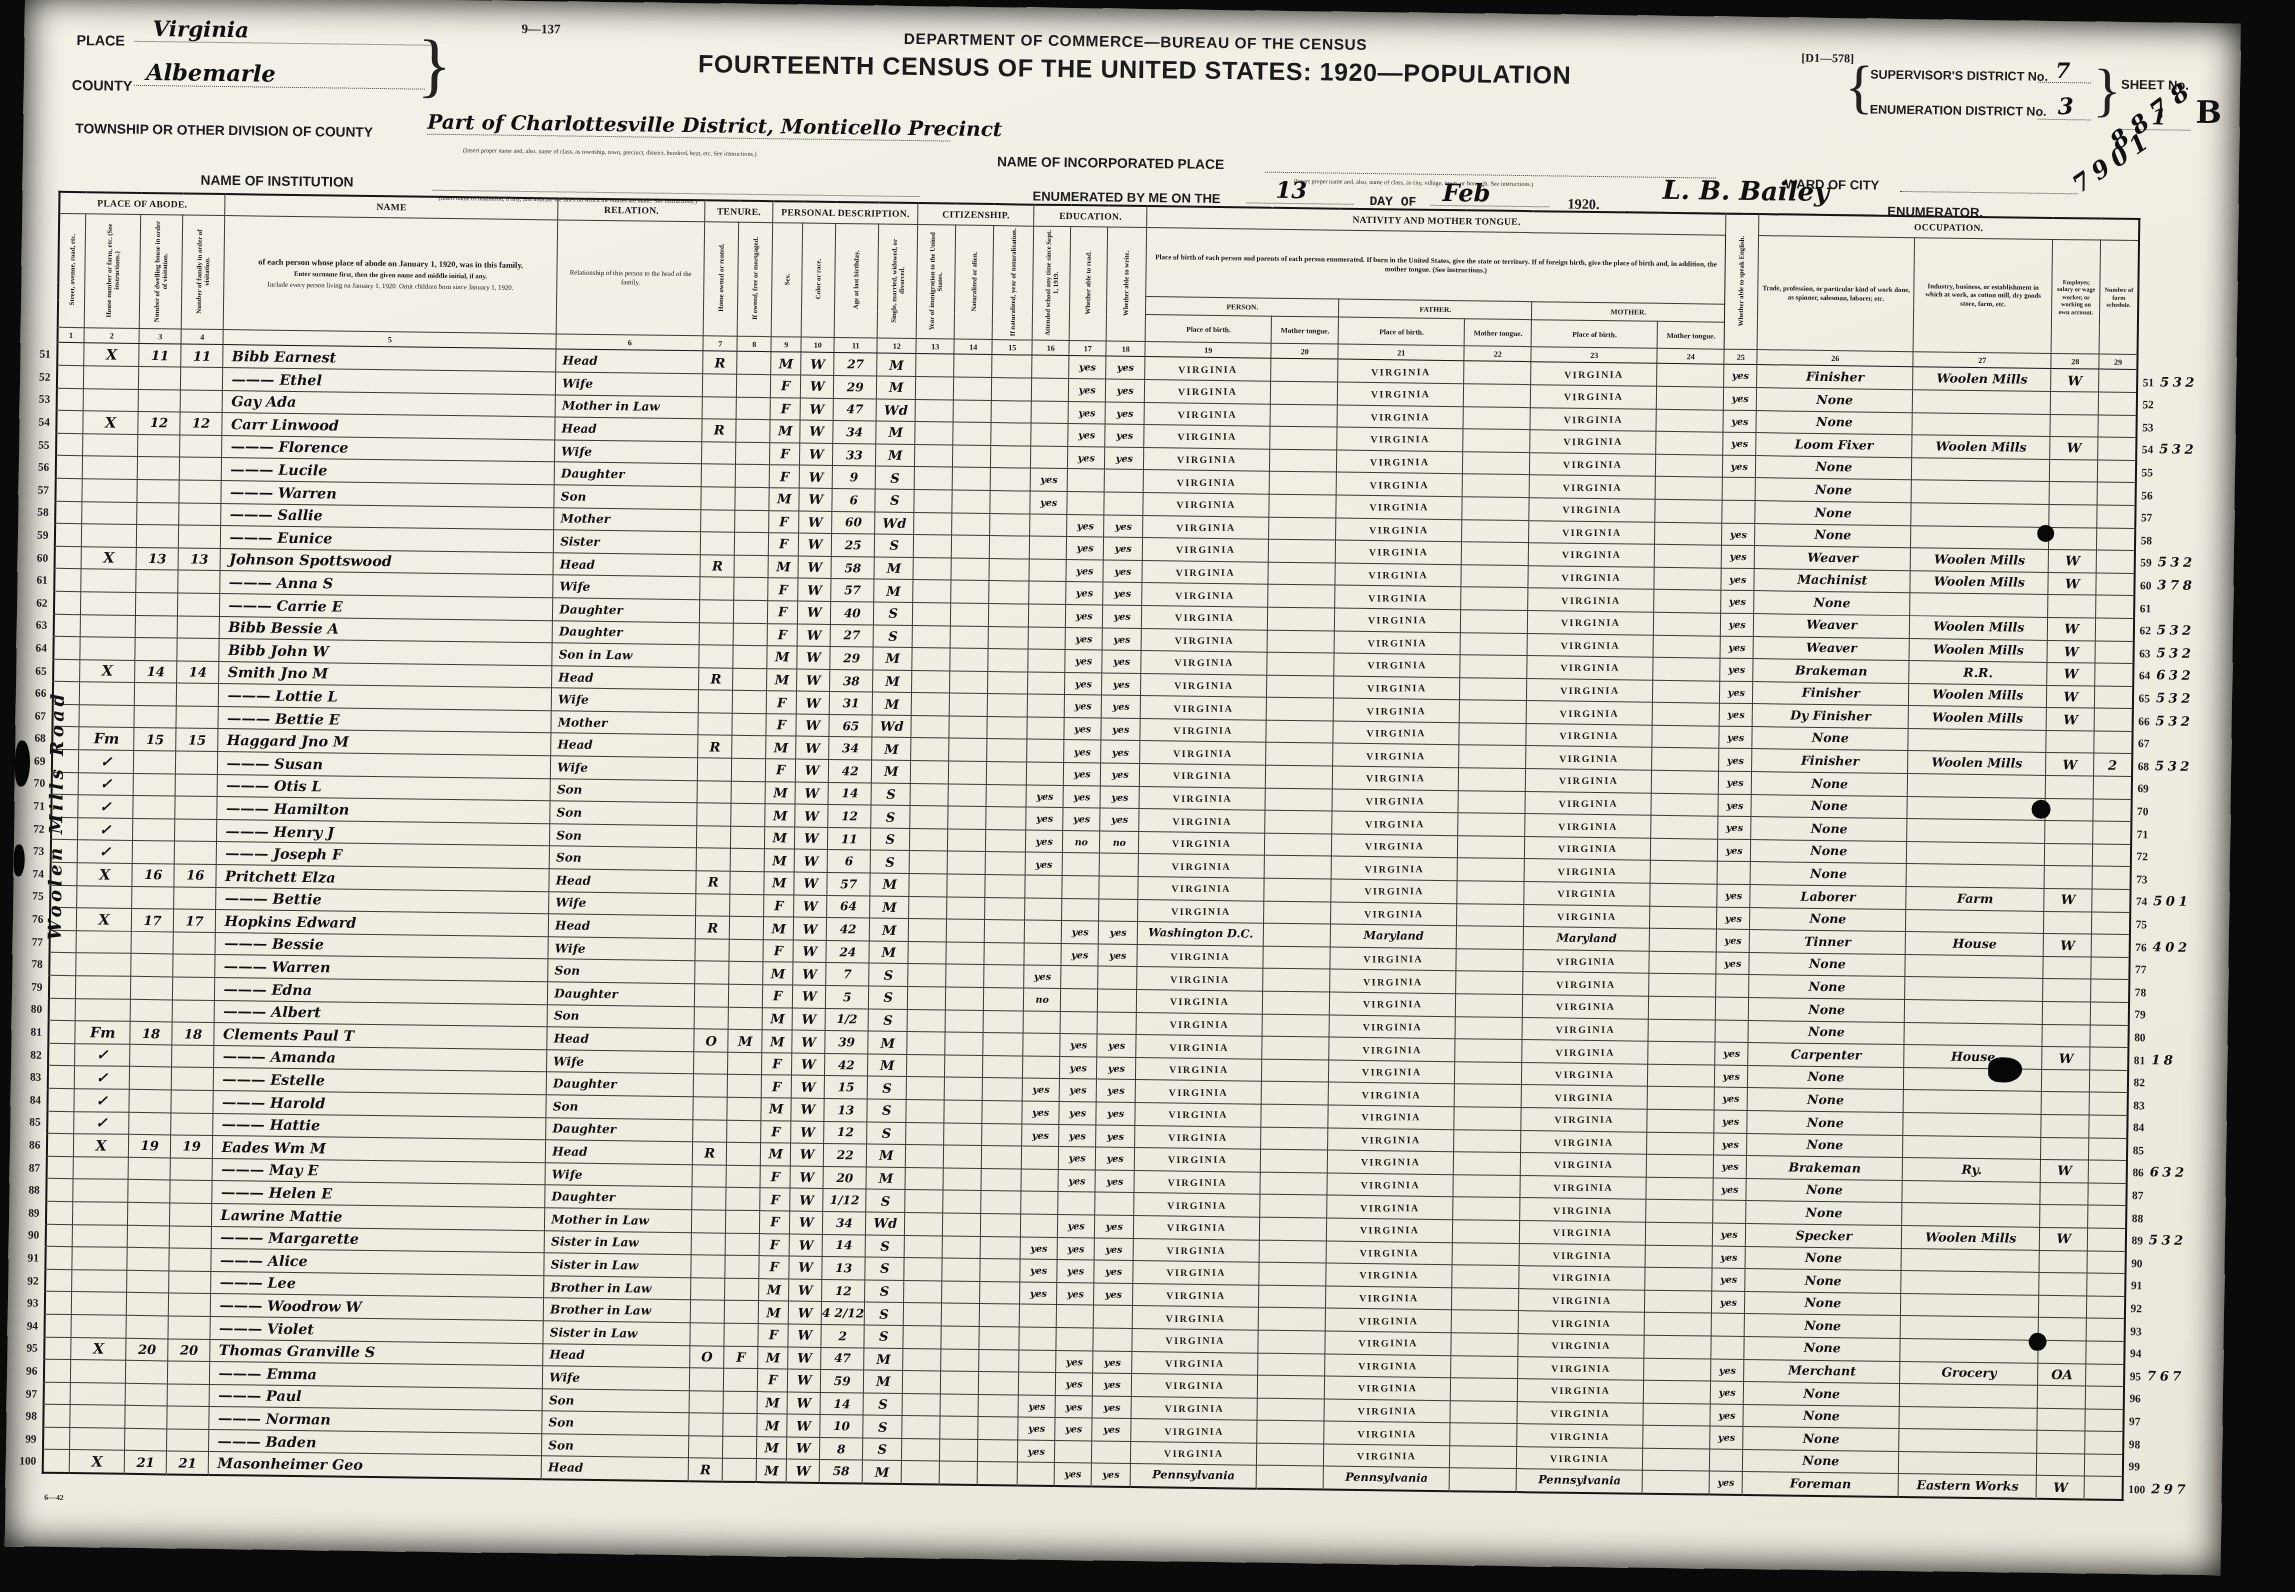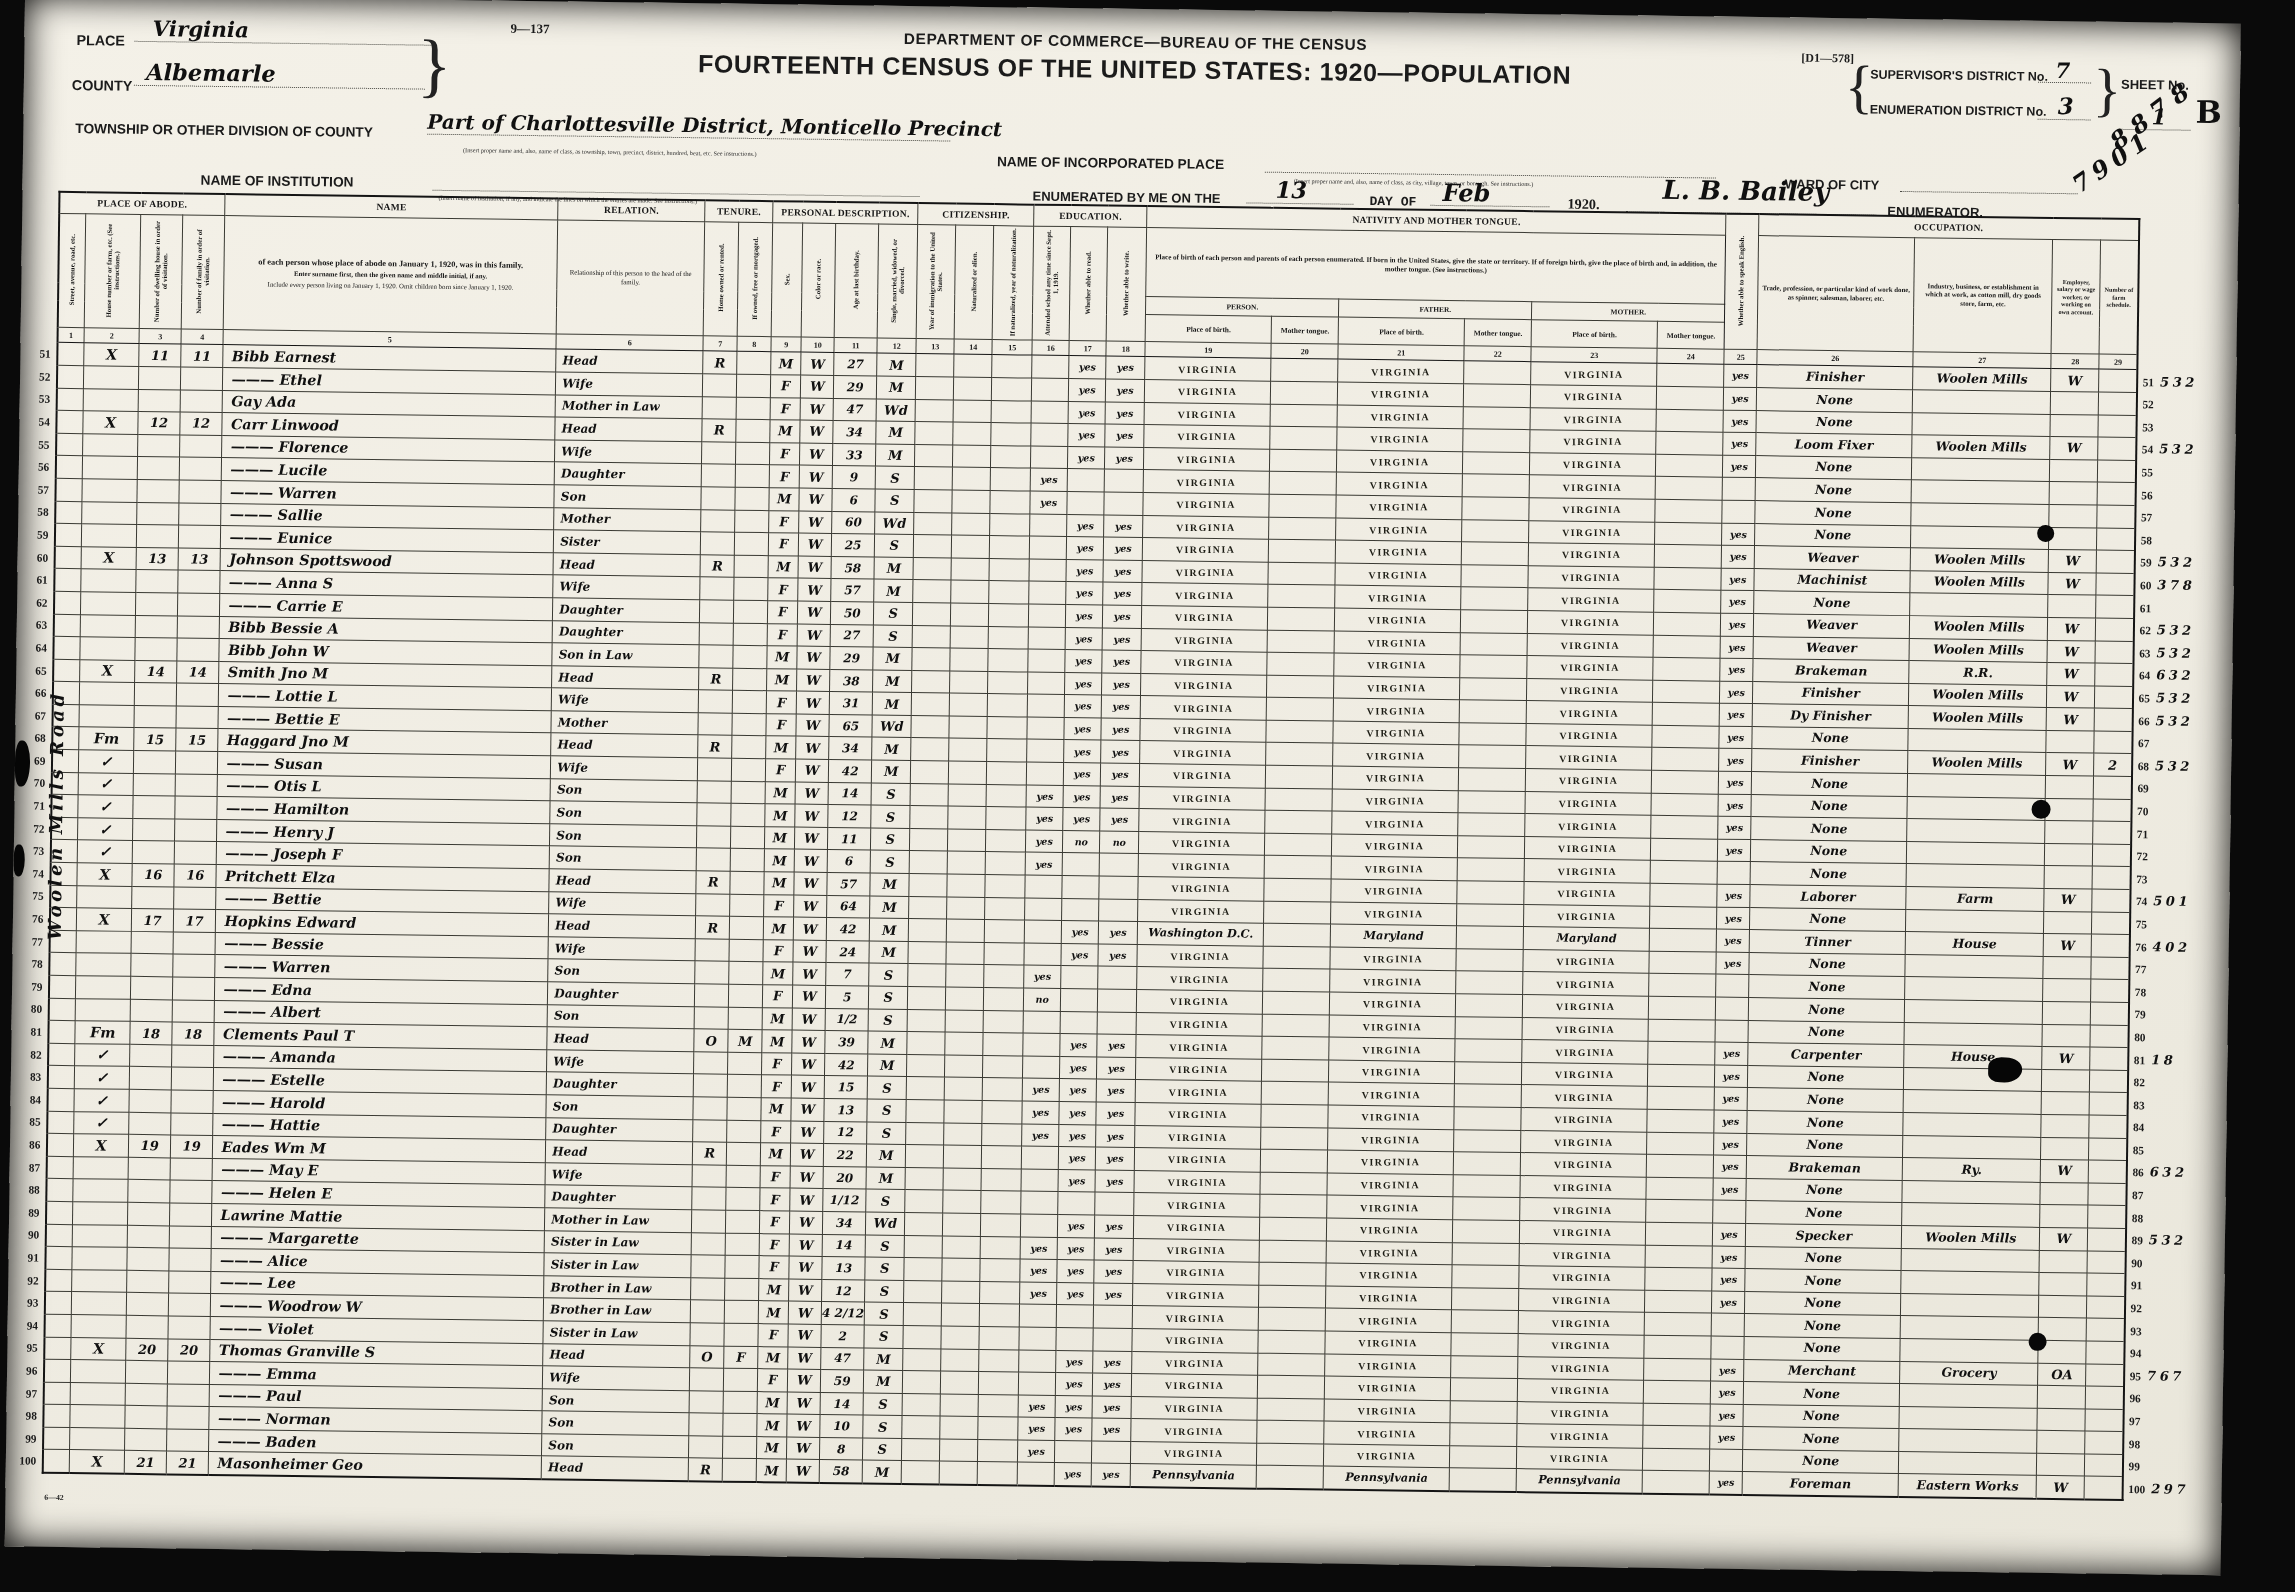--- a/index.html
+++ b/index.html
@@ -52,21 +52,21 @@
   .street-label{position:absolute;left:31px;top:945px;transform:rotate(-90deg);transform-origin:0 0;
                 font-size:18px;letter-spacing:3.6px;z-index:5;}
   .dot{position:absolute;background:#080808;border-radius:50%;z-index:6;}
   .blob{position:absolute;background:#060606;border-radius:45% 55% 60% 40%;z-index:6;}
 </style>
 </head>
 <body>
 
 <div class="paper">
 
-  <div class="abs printed" style="left:486px;top:20px;font-size:13px;font-weight:bold;">9—137</div>
+  <div class="abs printed" style="left:497px;top:20px;font-size:13px;font-weight:bold;">9—137</div>
 
   <div class="abs lbl" style="left:52px;top:37px;font-size:14.3px;">PLACE</div>
   <div class="abs hw u" style="left:110px;top:20px;font-size:21.4px;width:279px;padding-left:18px;">Virginia</div>
   <div class="abs lbl" style="left:48px;top:82px;font-size:14.3px;text-align:right;">COUNTY</div>
   <div class="abs hw u" style="left:110px;top:63px;font-size:22.6px;width:279px;padding-left:12px;">Albemarle</div>
   <div class="abs brace" style="left:393px;top:25px;font-size:71px;">}</div>
 
   <div class="abs lbl" style="left:630px;top:24px;width:962px;text-align:center;font-size:15.4px;letter-spacing:0.6px;">DEPARTMENT OF COMMERCE—BUREAU OF THE CENSUS</div>
   <div class="abs lbl" style="left:558px;top:46px;width:1105px;text-align:center;font-size:25px;letter-spacing:0.6px;">FOURTEENTH CENSUS OF THE UNITED STATES: 1920—POPULATION</div>
 
@@ -604,21 +604,21 @@
           <td class=" hl hl3"></td>
           <td class="hw mark"></td>
           <td class="hw"></td>
           <td class="hw"></td>
           <td class="hw name hl">——— Carrie E</td>
           <td class="hw rel hl">Daughter</td>
           <td class="hw hl"></td>
           <td class="hw"></td>
           <td class="hw hl">F</td>
           <td class="hw">W</td>
-          <td class="hw age">50</td>
+          <td class="hw age">40</td>
           <td class="hw">S</td>
           <td class=" hl"></td>
           <td class=""></td>
           <td class=""></td>
           <td class="hw yes hl"></td>
           <td class="hw yes">yes</td>
           <td class="hw yes">yes</td>
           <td class=" hl"><span class="stamp">VIRGINIA</span></td>
           <td class=""></td>
           <td class=""><span class="stamp">VIRGINIA</span></td>

